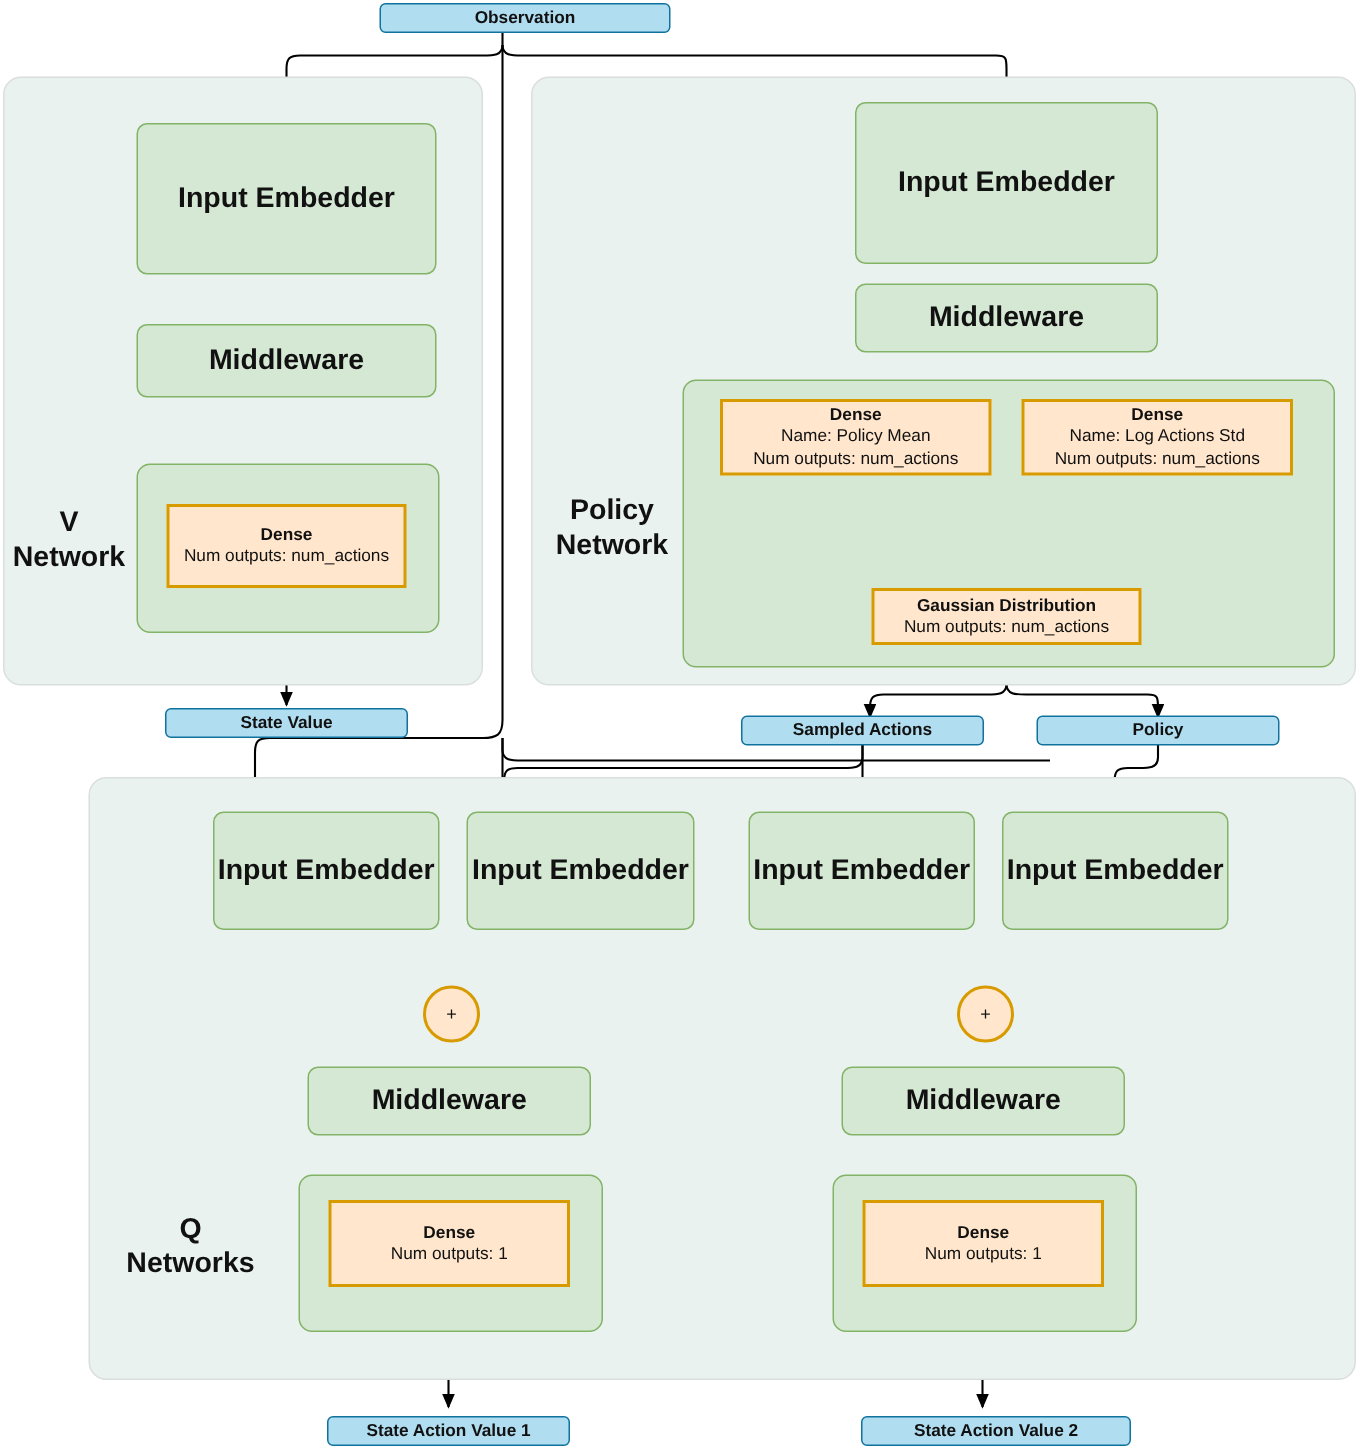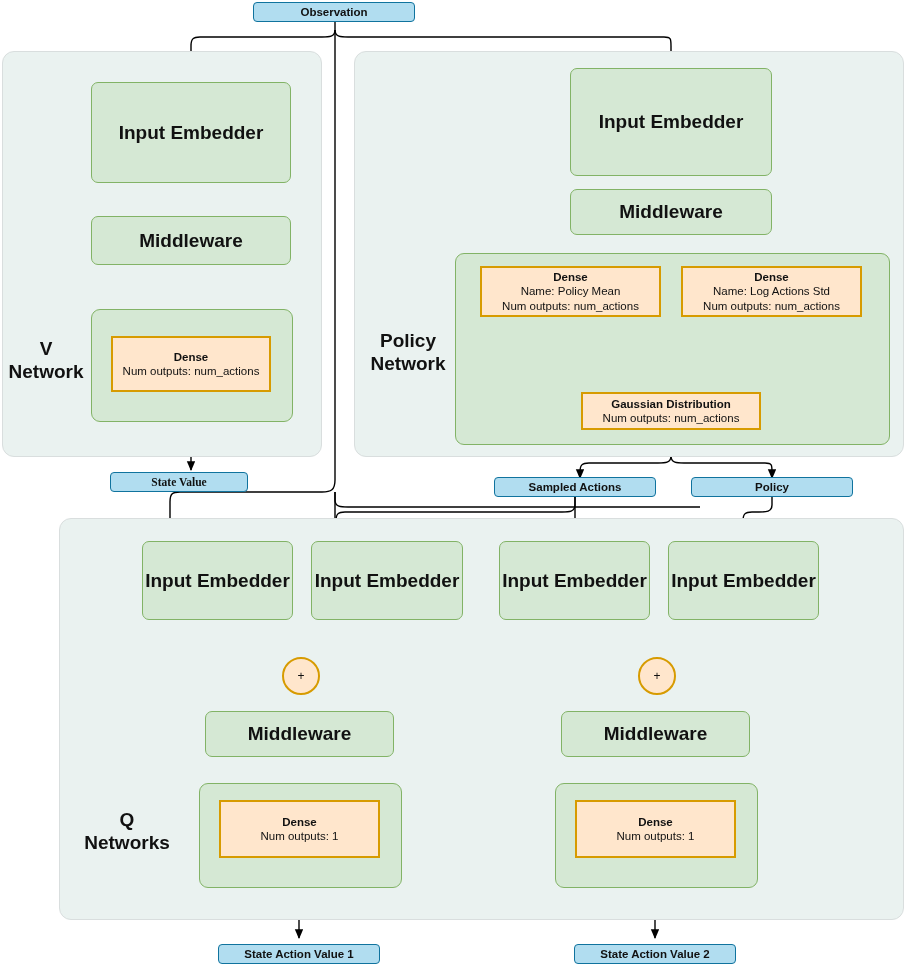--- a/index.html
+++ b/index.html
@@ -125,41 +125,41 @@
     <span>Policy</span>
     <span>Network</span>
   </div>
 
 
   <div class="label t-grouplabel" style="left:66px;top:801px;width:122px;height:62px;flex-direction:column;">
     <span>Q</span>
     <span>Networks</span>
   </div>
 
-  <div class="node blue" style="left:253px;top:2px;width:162px;height:20px;">
+  <div class="node blue" style="left:253px;top:2px;width:194px;height:20px;">
     <span class="t-blue">Observation</span>
   </div>
 
-  <div class="node blue" style="left:110px;top:472px;width:138px;height:20px;font-family:Liberation Serif, serif;">
+  <div class="node blue" style="left:110px;top:472px;width:162px;height:20px;">
     <span class="t-blue">State Value</span>
   </div>
 
   <div class="node blue" style="left:494px;top:477px;width:162px;height:20px;">
     <span class="t-blue">Sampled Actions</span>
   </div>
 
   <div class="node blue" style="left:691px;top:477px;width:162px;height:20px;">
     <span class="t-blue">Policy</span>
   </div>
 
   <div class="node blue" style="left:218px;top:944px;width:162px;height:20px;">
     <span class="t-blue">State Action Value 1</span>
   </div>
 
-  <div class="node blue" style="left:574px;top:944px;width:162px;height:20px;">
+  <div class="node blue" style="left:574px;top:944px;width:180px;height:20px;">
     <span class="t-blue">State Action Value 2</span>
   </div>
 
   <div class="node green" style="left:91px;top:82px;width:200px;height:101px;">
     <span class="t-big">Input Embedder</span>
   </div>
 
   <div class="node green" style="left:91px;top:216px;width:200px;height:49px;">
     <span class="t-big">Middleware</span>
   </div>

